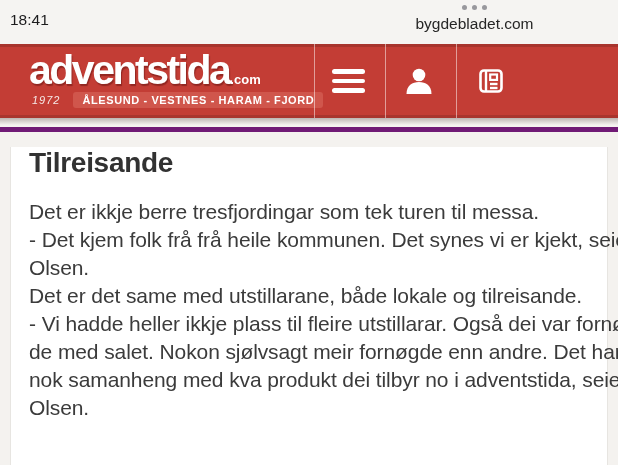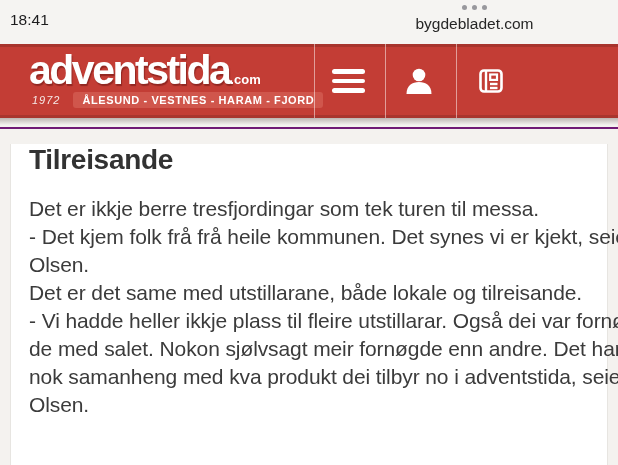--- a/index.html
+++ b/index.html
@@ -34,21 +34,21 @@
   .d1{left:314px;} .d2{left:385px;} .d3{left:456px;}
   .icon-btn{position:absolute;top:0;height:74px;display:flex;flex-direction:column;
     align-items:center;justify-content:center;cursor:pointer;}
   .btn-menu{left:322px;width:52px;gap:5px;}
   .btn-account{left:394px;width:50px;}
   .btn-editions{left:464px;width:54px;}
   .bar{width:33px;height:4.5px;border-radius:2.5px;background:#fff;}
   
   .page{position:absolute;top:118px;bottom:0;left:0;right:0;background:#f4f2ef;
     padding-top:9px;box-sizing:border-box;}
-  .sheet{border-top:2px solid #701a75;height:100%;box-sizing:border-box;}
+  .sheet{border-top:5px solid #701a75;height:100%;box-sizing:border-box;}
   .card{margin:0 10px;height:100%;box-sizing:border-box;background:#fff;
     border-left:1px solid #e7e5e1;border-right:1px solid #e7e5e1;padding:0 18px;}
   .article-title{font-size:28px;line-height:1.15;font-weight:700;color:#323232;
     letter-spacing:-.3px;margin:15px 0 0 0;}
   .article-body{margin-top:19px;font-size:21px;line-height:28px;color:#3b3b3b;
     letter-spacing:-.1px;white-space:pre;}
 </style>
 </head>
 <body>
 

